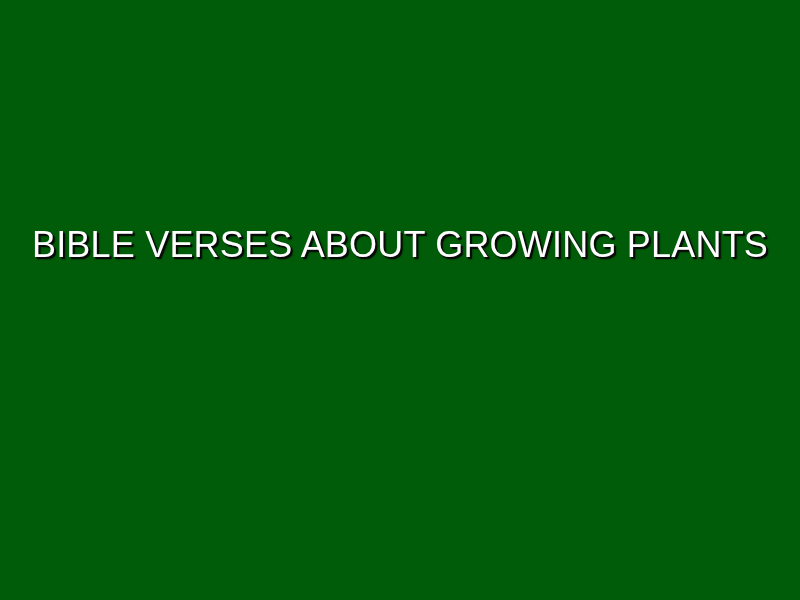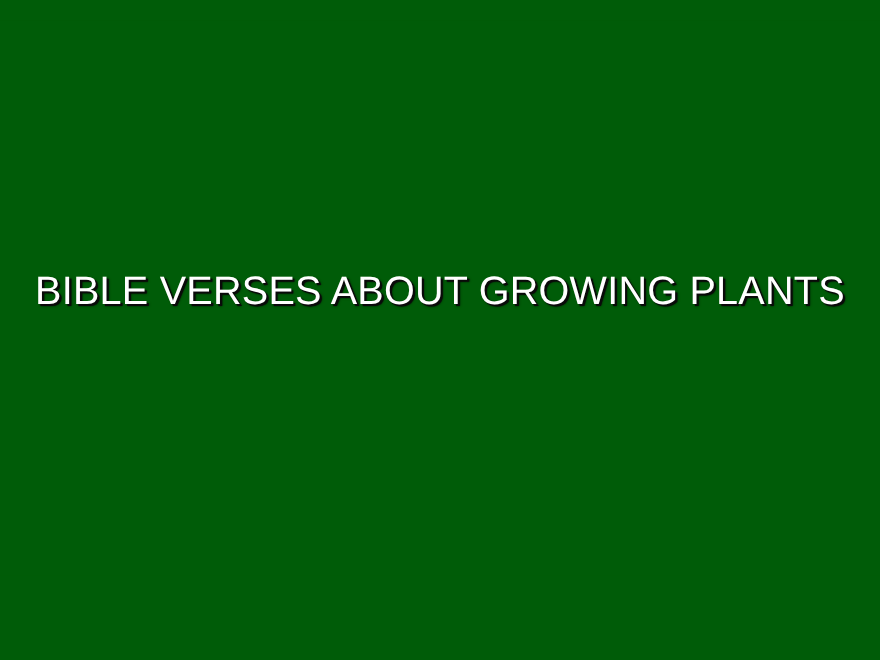--- a/index.html
+++ b/index.html
@@ -18,21 +18,20 @@
 
   .title-card {
     position: relative;
     width: 800px;
     height: 504px;
     background-color: #005c08;
     display: flex;
     align-items: center;
     justify-content: center;
     box-sizing: border-box;
-    margin-top: 19px;
   }
 
   .title-wrap {
     width: 800px;
     text-align: center;
     padding: 0 20px;
     box-sizing: border-box;
     
     transform: translateY(-7px);
   }

